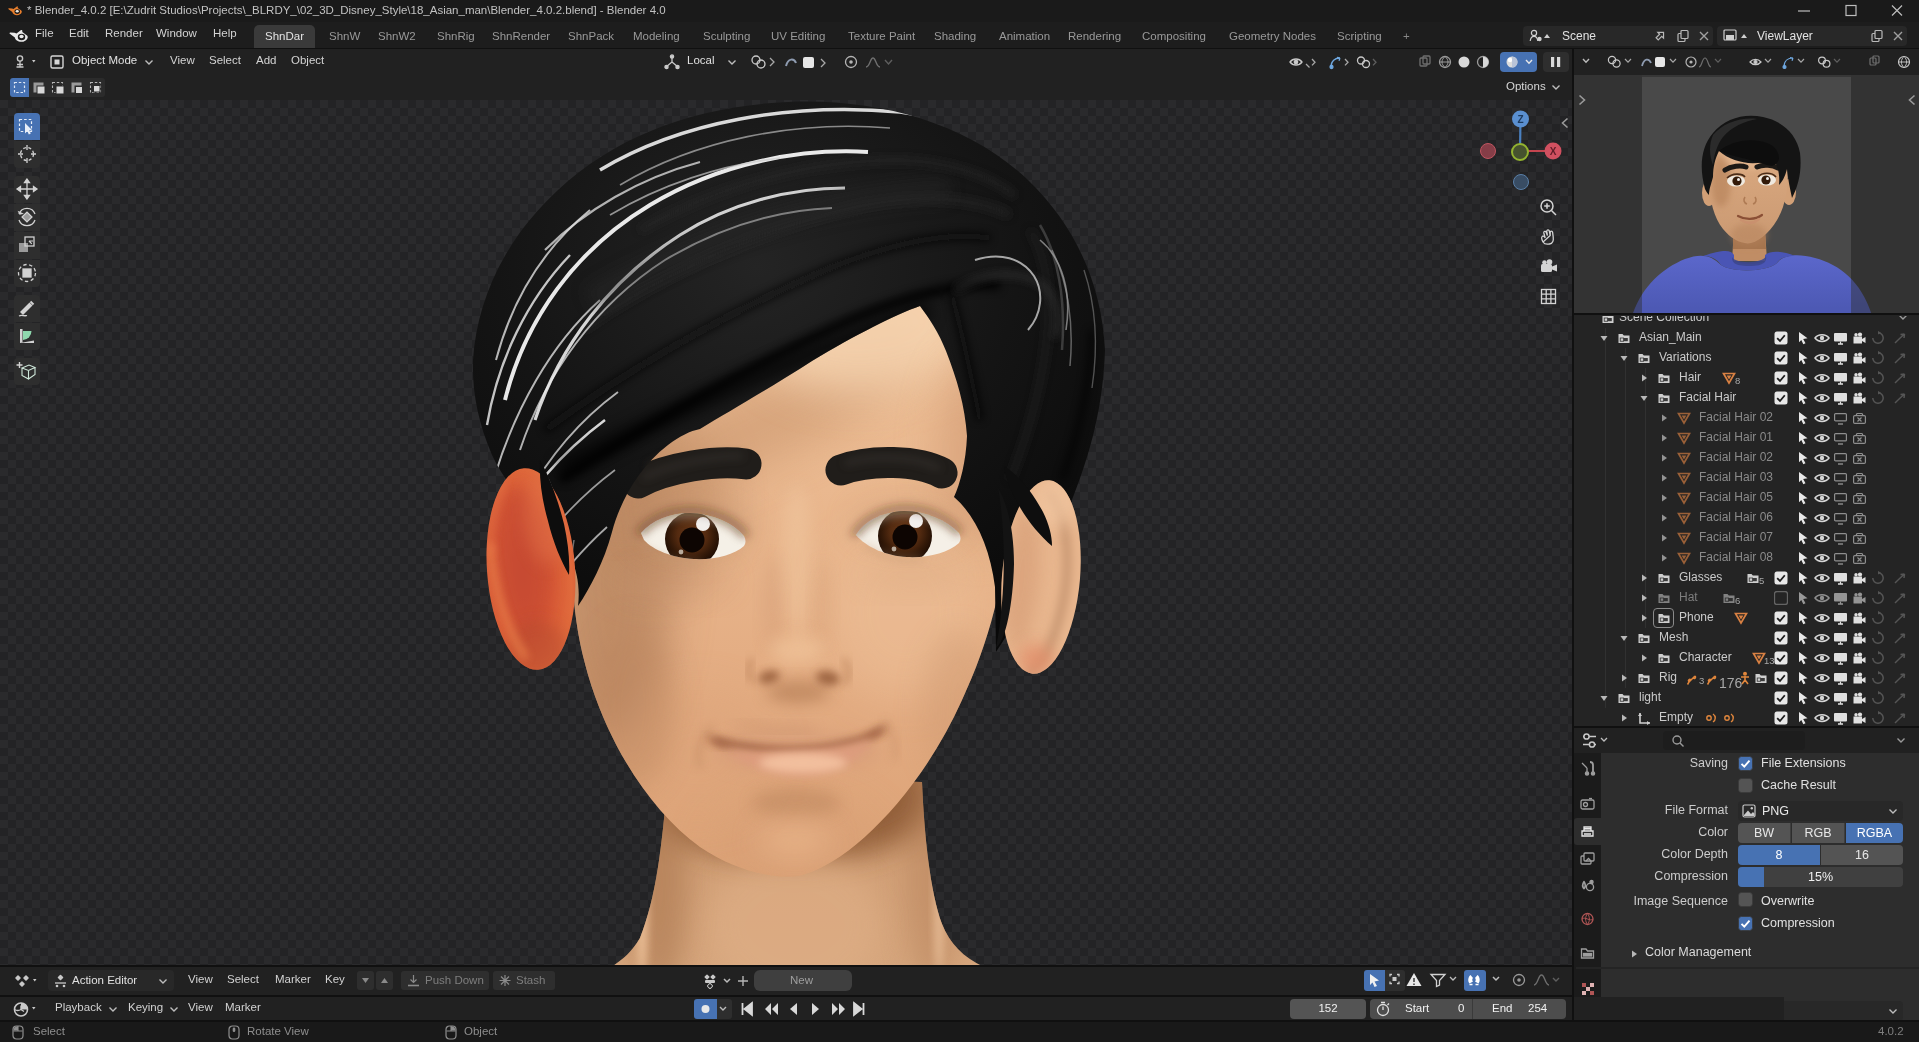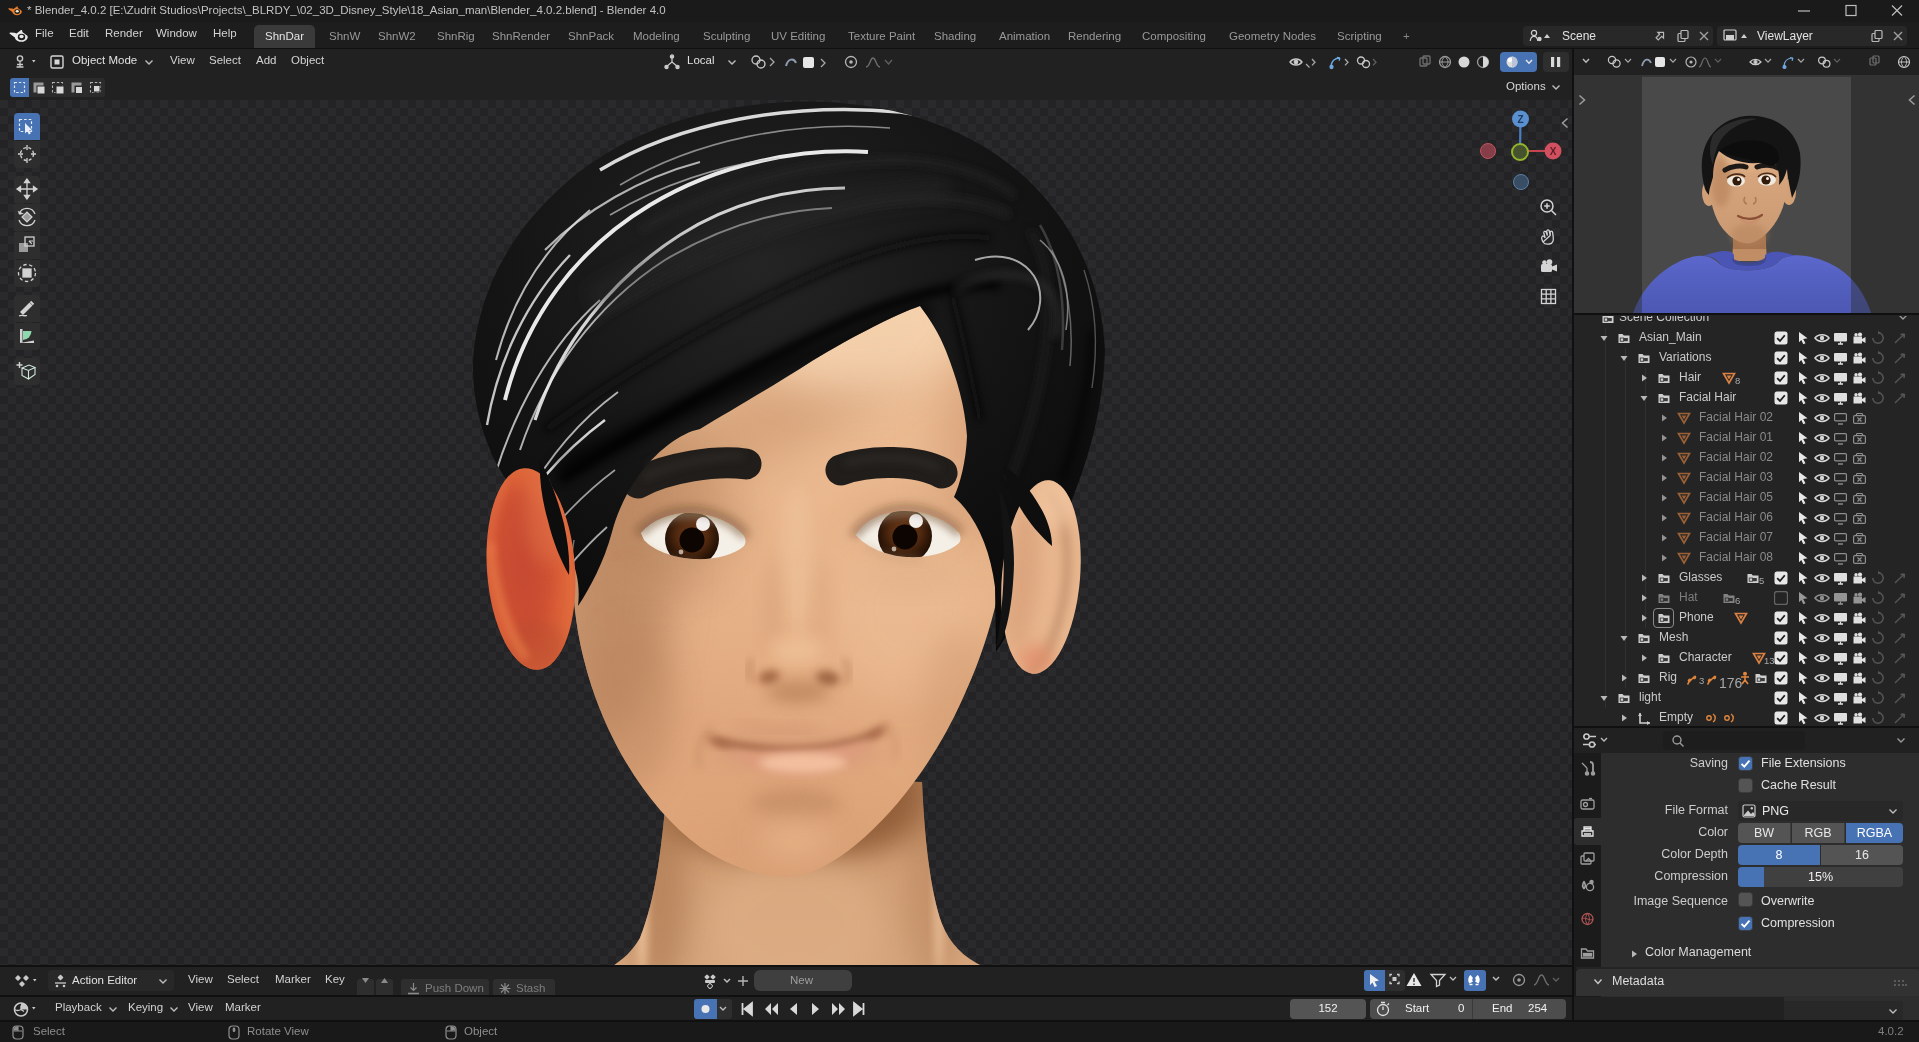--- a/index.html
+++ b/index.html
@@ -33,21 +33,21 @@
   #prevvp{left:0;top:26px;width:345px;height:239px;background:#373737;overflow:hidden;}
   #camrect{position:absolute;left:68px;top:2px;width:209px;height:237px;background:#494949;}
   #outliner{left:0;top:267px;width:345px;height:515px;background:#242424;overflow:hidden;font-size:12px;color:#c9c9c9;}
   #props{left:0;top:679px;width:345px;height:294px;background:#2d2d2d;overflow:hidden;font-size:12.5px;color:#cccccc;}
   #propshdr{position:absolute;left:0;top:0;width:345px;height:25px;background:#212121;}
   #proptabs{position:absolute;left:0;top:25px;width:27px;height:269px;background:#1b1b1b;}
   
   #dopehdr{left:0;top:967px;width:1572px;height:28px;background:#212121;color:#d2d2d2;font-size:11.5px;}
   #timeline{left:0;top:997px;width:1784px;height:25px;background:#212121;color:#d2d2d2;font-size:11.5px;}
   #statusbar{left:0;top:1022px;width:1919px;height:20px;background:#191919;color:#8e8e8e;font-size:11.5px;}
-  .gbtn{position:absolute;background:#2e2e2e;border-radius:3px;color:#7e7e7e;margin-top:8px;}
+  .gbtn{position:absolute;background:#2e2e2e;border-radius:3px;color:#7e7e7e;}
   .dd{position:absolute;background:#282828;border-radius:4px;color:#e0e0e0;}
   .sep{position:absolute;background:#101010;}
 </style>
 </head>
 <body>
 <div id="app">
 
   <div class="abs" id="titlebar">
     <svg class="abs" style="left:8px;top:5px" width="14" height="11" viewBox="0 0 24 16">
       <path d="M9.5 5.5 L15.2 1.1 C15.8 0.65 16.8 1.05 16.8 1.8 L16.8 3.6 L22.3 7.6 C23.6 8.7 23.9 9.5 23.5 11 C22.7 13.8 19.2 16 15.4 16 C11.2 16 7.9 13.6 7.4 10.5 L1.0 5.9 C0.3 5.3 0.75 4.2 1.6 4.25 L7.0 4.6 Z" fill="#e87e2c"></path>
@@ -1419,35 +1419,20 @@
         <span class="abs txt" style="left:160px;top:141px;color:#e0e0e0">Overwrite</span>
         <svg class="abs" style="left:137px;top:163px" width="15" height="15">
             <use href="#p-check"></use>
           </svg>
         <span class="abs txt" style="left:160px;top:163px;color:#e0e0e0">Compression</span>
         <svg class="abs" style="left:28px;top:196px" width="10" height="10" viewBox="0 0 10 10">
             <path d="M3 1.5 L8 5 L3 8.5 Z" fill="#b8b8b8"></path>
           </svg>
         <span class="abs txt" style="left:44px;top:192px;color:#dadada">Color Management</span>
         <div class="abs" style="left:-25px;top:214px;width:343px;height:2px;background:#242424"></div>
-        <div class="abs" style="left:-25px;top:216px;width:343px;height:27px;background:#323232;border-radius:4px 4px 0 0">
-          <svg class="abs" style="left:17px;top:9px" width="10" height="8" viewBox="0 0 10 8">
-              <path d="M1.5 1.5 L5 5.5 L8.5 1.5" fill="none" stroke="#c9c9c9" stroke-width="1.4"></path>
-            </svg>
-          <span class="abs txt" style="left:36px;top:5px;color:#dedede">Metadata</span>
-          <svg class="abs" style="left:317px;top:10px" width="14" height="8" viewBox="0 0 14 8" fill="#6a6a6a">
-              <circle cx="2" cy="2" r="1"></circle>
-              <circle cx="6" cy="2" r="1"></circle>
-              <circle cx="10" cy="2" r="1"></circle>
-              <circle cx="2" cy="6" r="1"></circle>
-              <circle cx="6" cy="6" r="1"></circle>
-              <circle cx="10" cy="6" r="1"></circle>
-              <circle cx="13" cy="6" r="1"></circle>
-            </svg>
-        </div>
         <span class="abs txt" style="right:191px;top:250px">Metadata Input</span>
         <div class="abs" style="left:137px;top:248px;width:165px;height:20px;background:#282828;border-radius:4px">
           <span class="abs txt" style="left:8px;top:3px;color:#e8e8e8">Scene</span>
           <svg class="abs" style="left:150px;top:7px" width="10" height="7" viewBox="0 0 10 7">
               <path d="M1.5 1.5 L5 5 L8.5 1.5" fill="none" stroke="#bdbdbd" stroke-width="1.4"></path>
             </svg>
         </div>
       </div>
     </div>
   </div>

